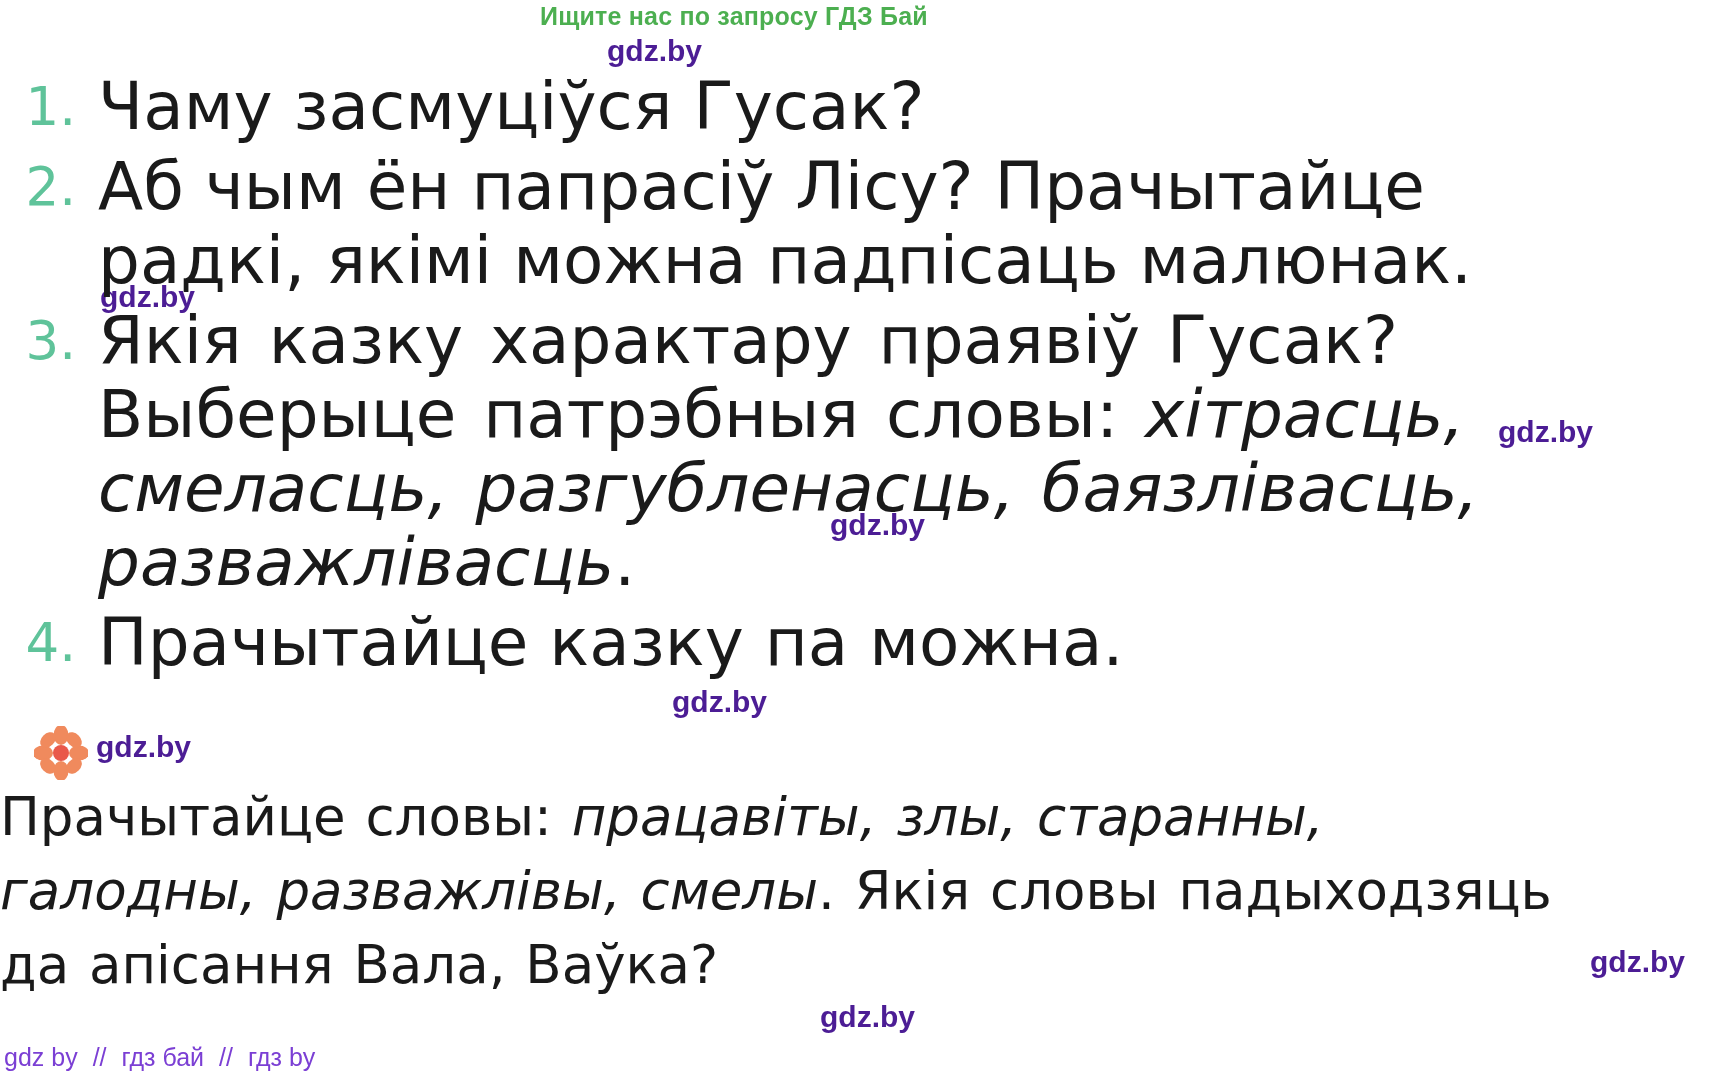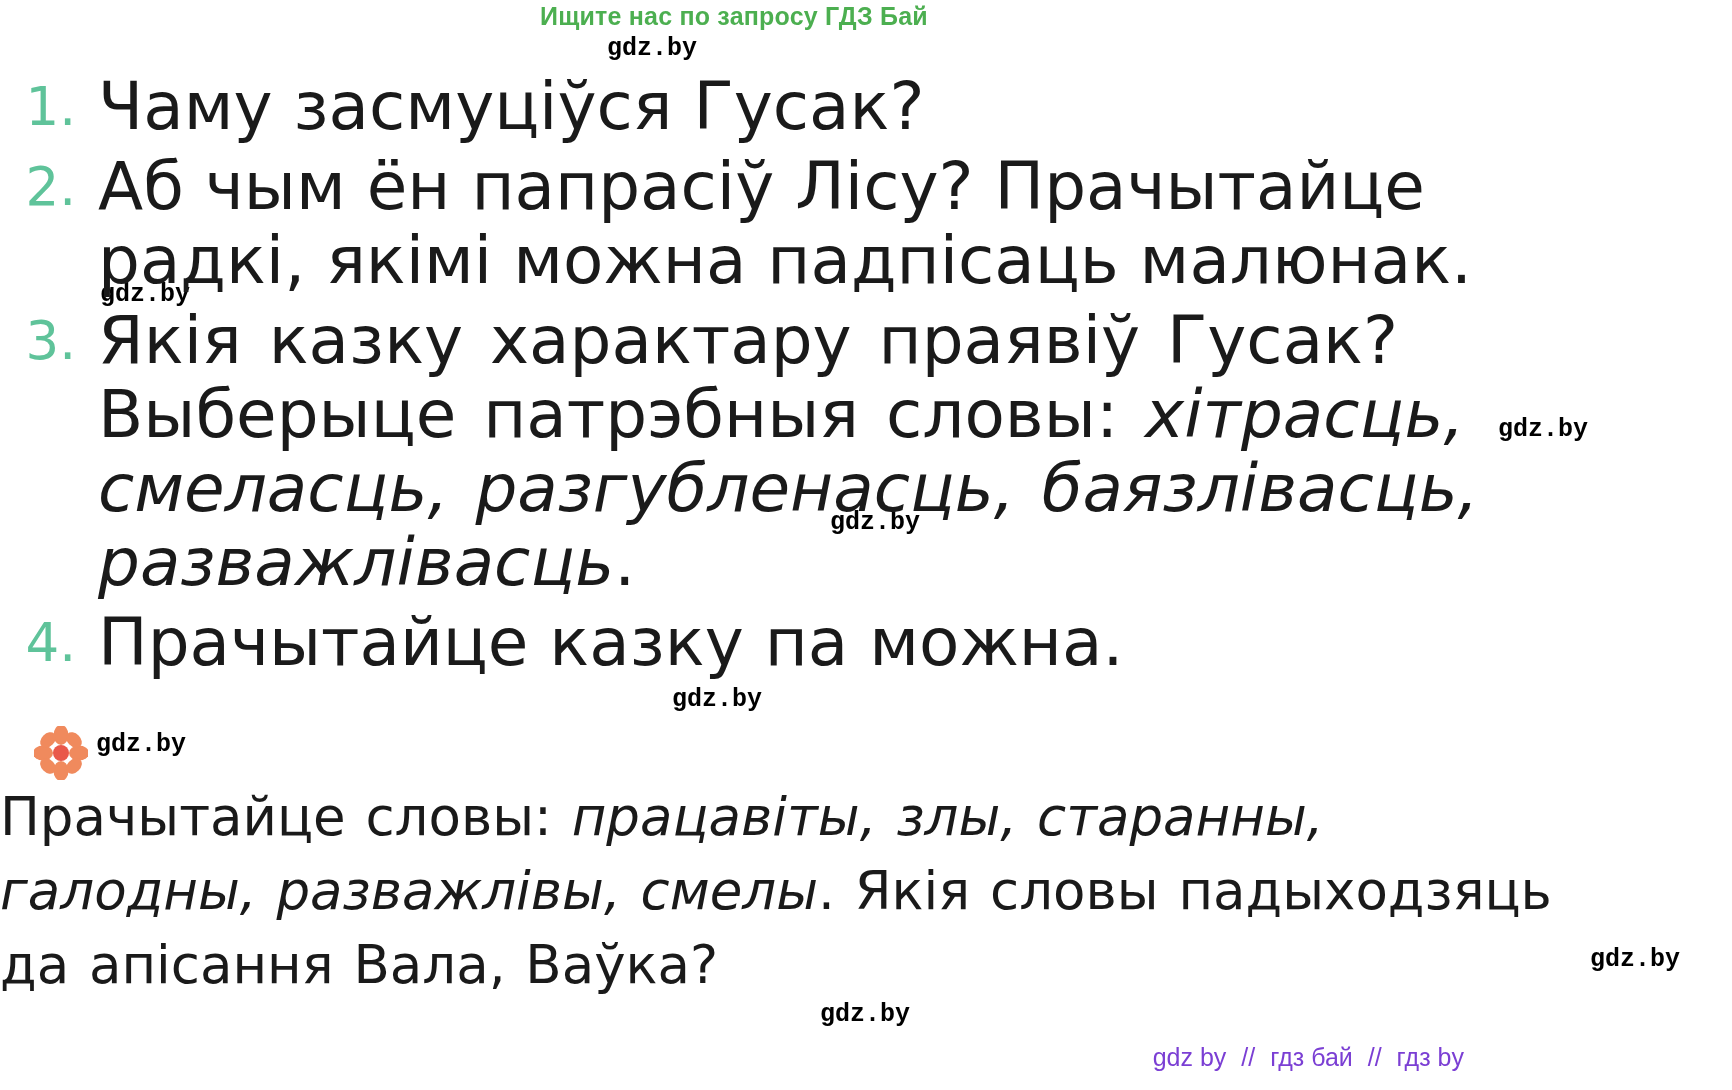--- a/index.html
+++ b/index.html
@@ -26,24 +26,24 @@
     width: 100%;
     text-align: center;
     color: #4caf50;
     font-size: 25px;
     font-weight: bold;
     font-family: "Liberation Sans", sans-serif;
     letter-spacing: 0.2px;
   }
   .wm {
     position: absolute;
-    color: #000000;
-    font-size: 25px;
+    color: #4c1d95;
+    font-size: 30px;
     font-weight: bold;
-    font-family: Liberation Mono, monospace;
+    font-family: Liberation Sans, sans-serif;
     white-space: nowrap;
   }
   .wm-1 { top: 34px; left: 607px; }
   .wm-2 { top: 280px; left: 100px; }
   .wm-3 { top: 415px; left: 1498px; }
   .wm-4 { top: 508px; left: 830px; }
   .wm-5 { top: 685px; left: 672px; }
   .wm-6 { top: 730px; left: 96px; }
   .wm-7 { top: 945px; left: 1590px; }
   .wm-8 { top: 1000px; left: 820px; }
@@ -105,21 +105,21 @@
     max-width: 1560px;
     word-spacing: 3px;
   }
   .flower-text i { font-style: italic; }
 
   .footer {
     position: absolute;
     bottom: 18px;
     left: 0;
     width: 100%;
-    text-align: right;
+    text-align: left;
     color: #7b3fd4;
     font-size: 25px;
     font-family: "Liberation Sans", sans-serif;
   }
   .footer span { margin: 0 4px; }
 </style>
 </head>
 <body>
 
 <div class="page">

